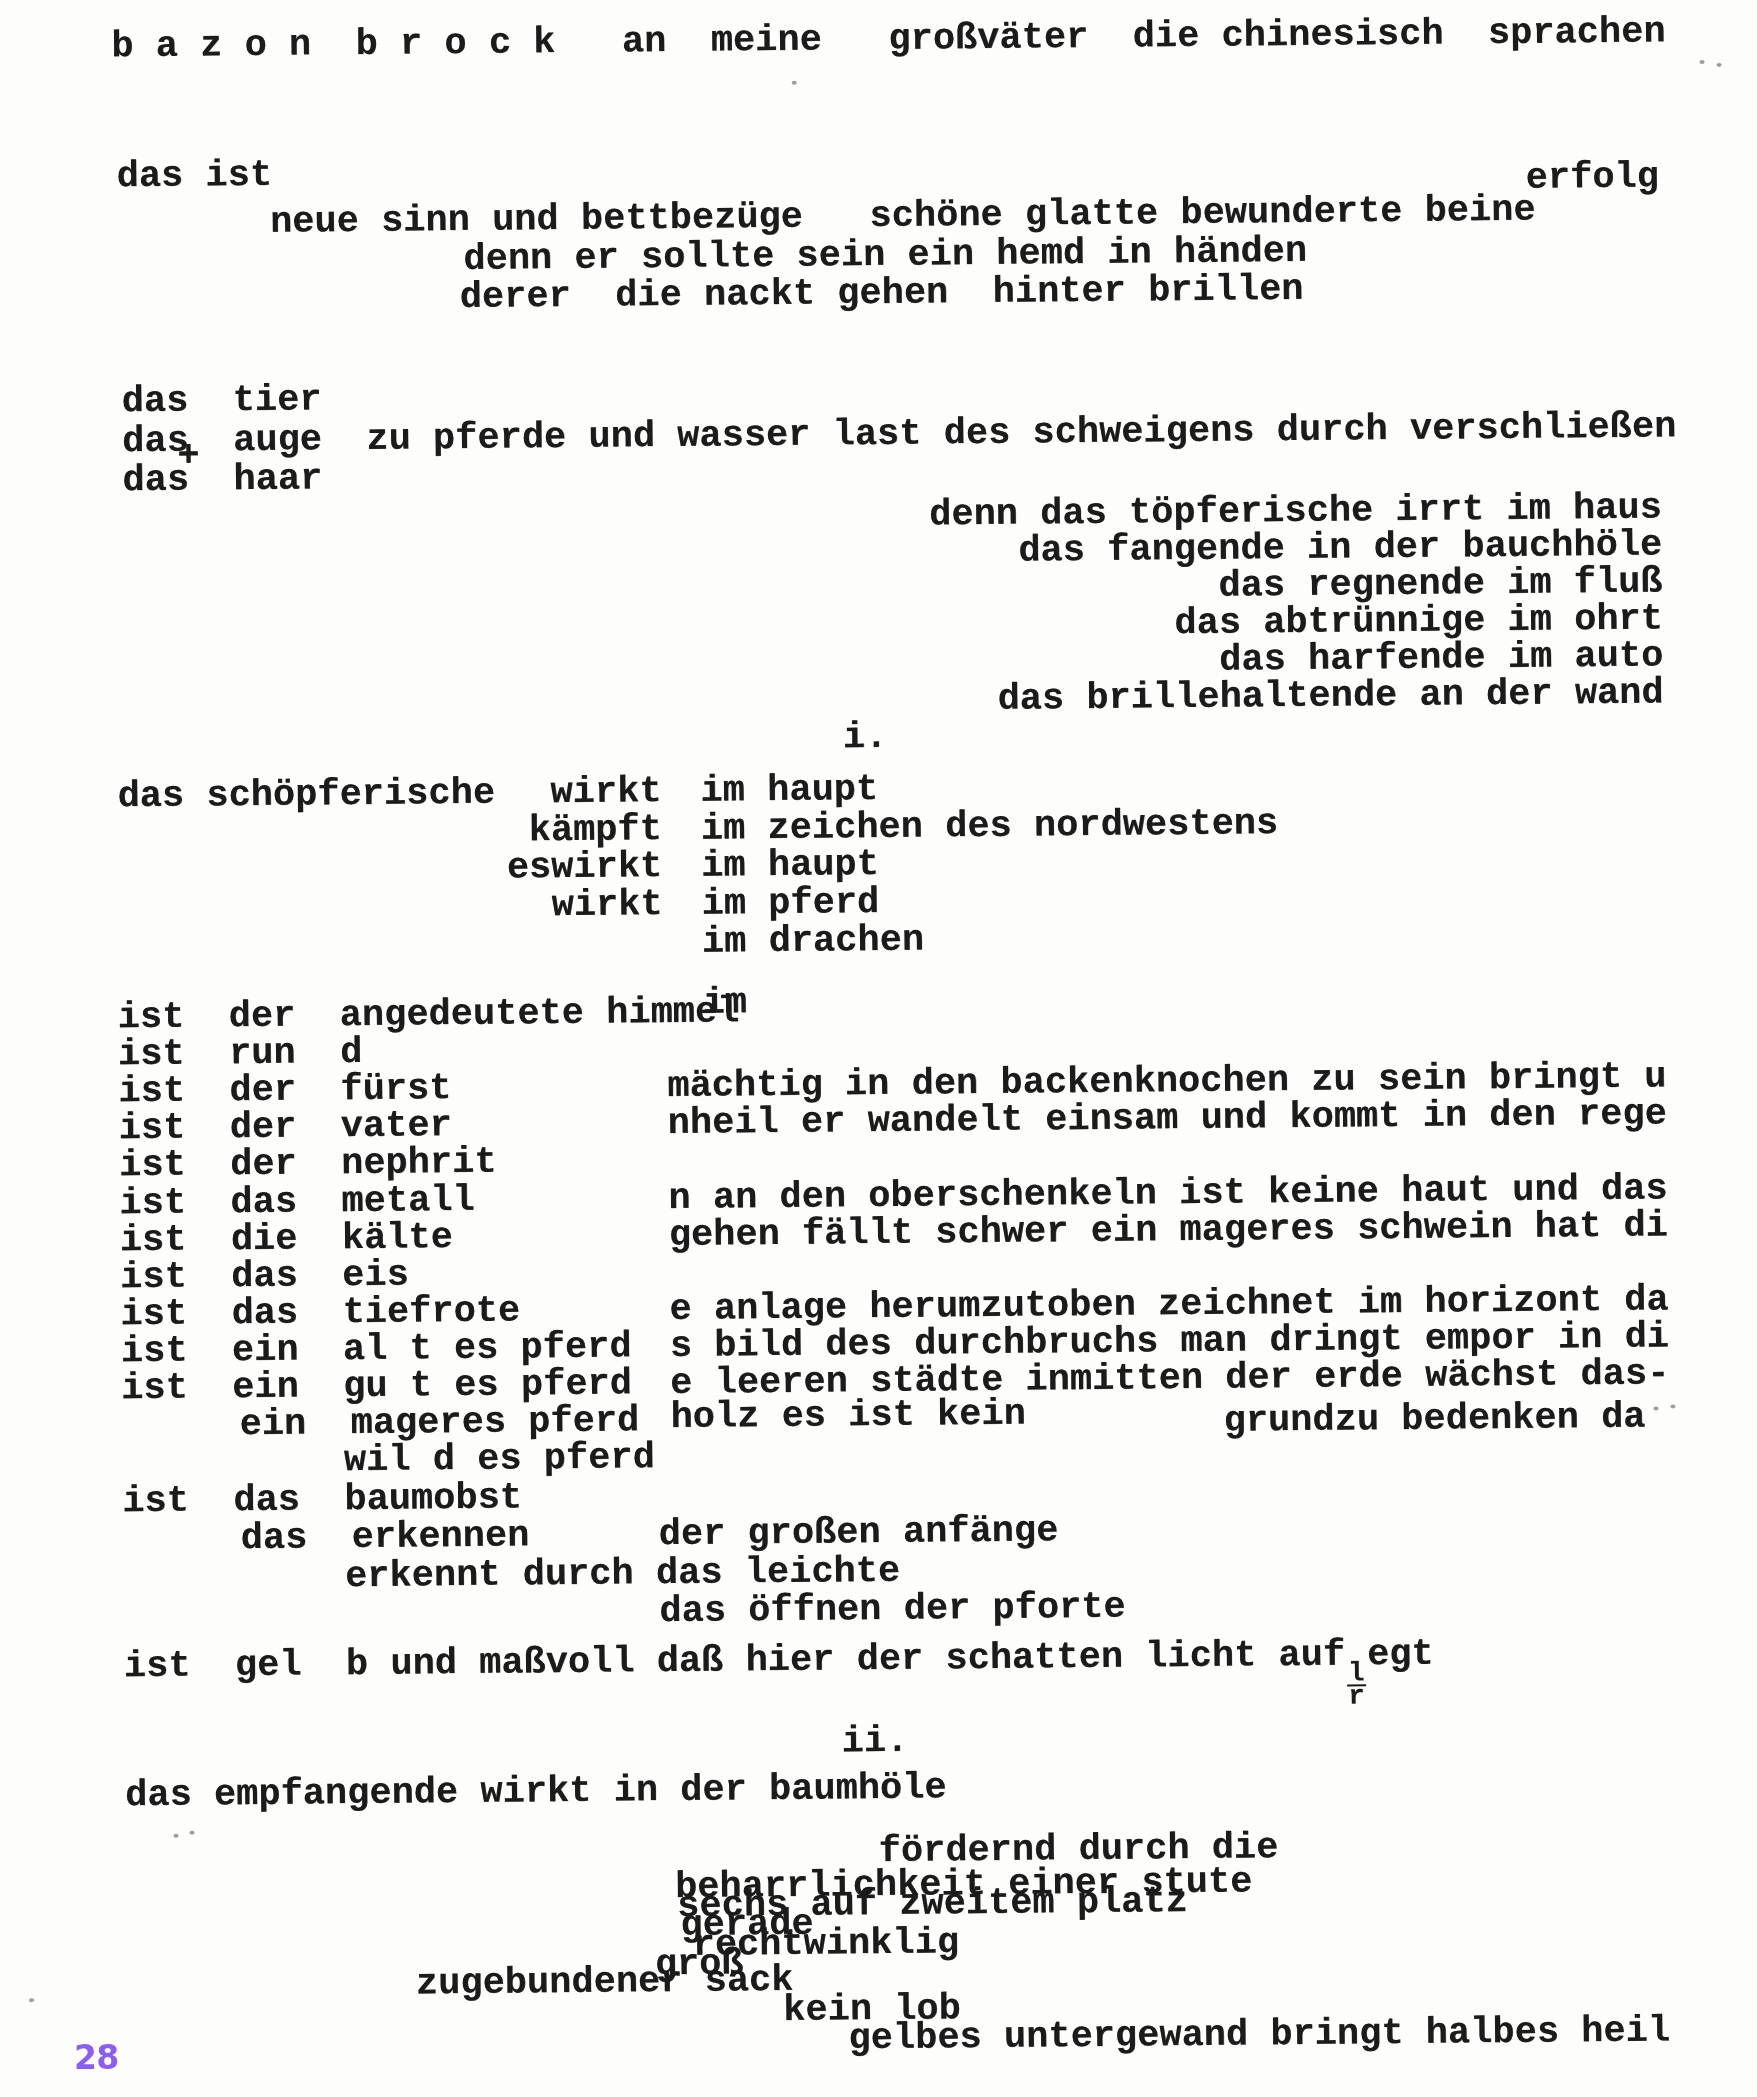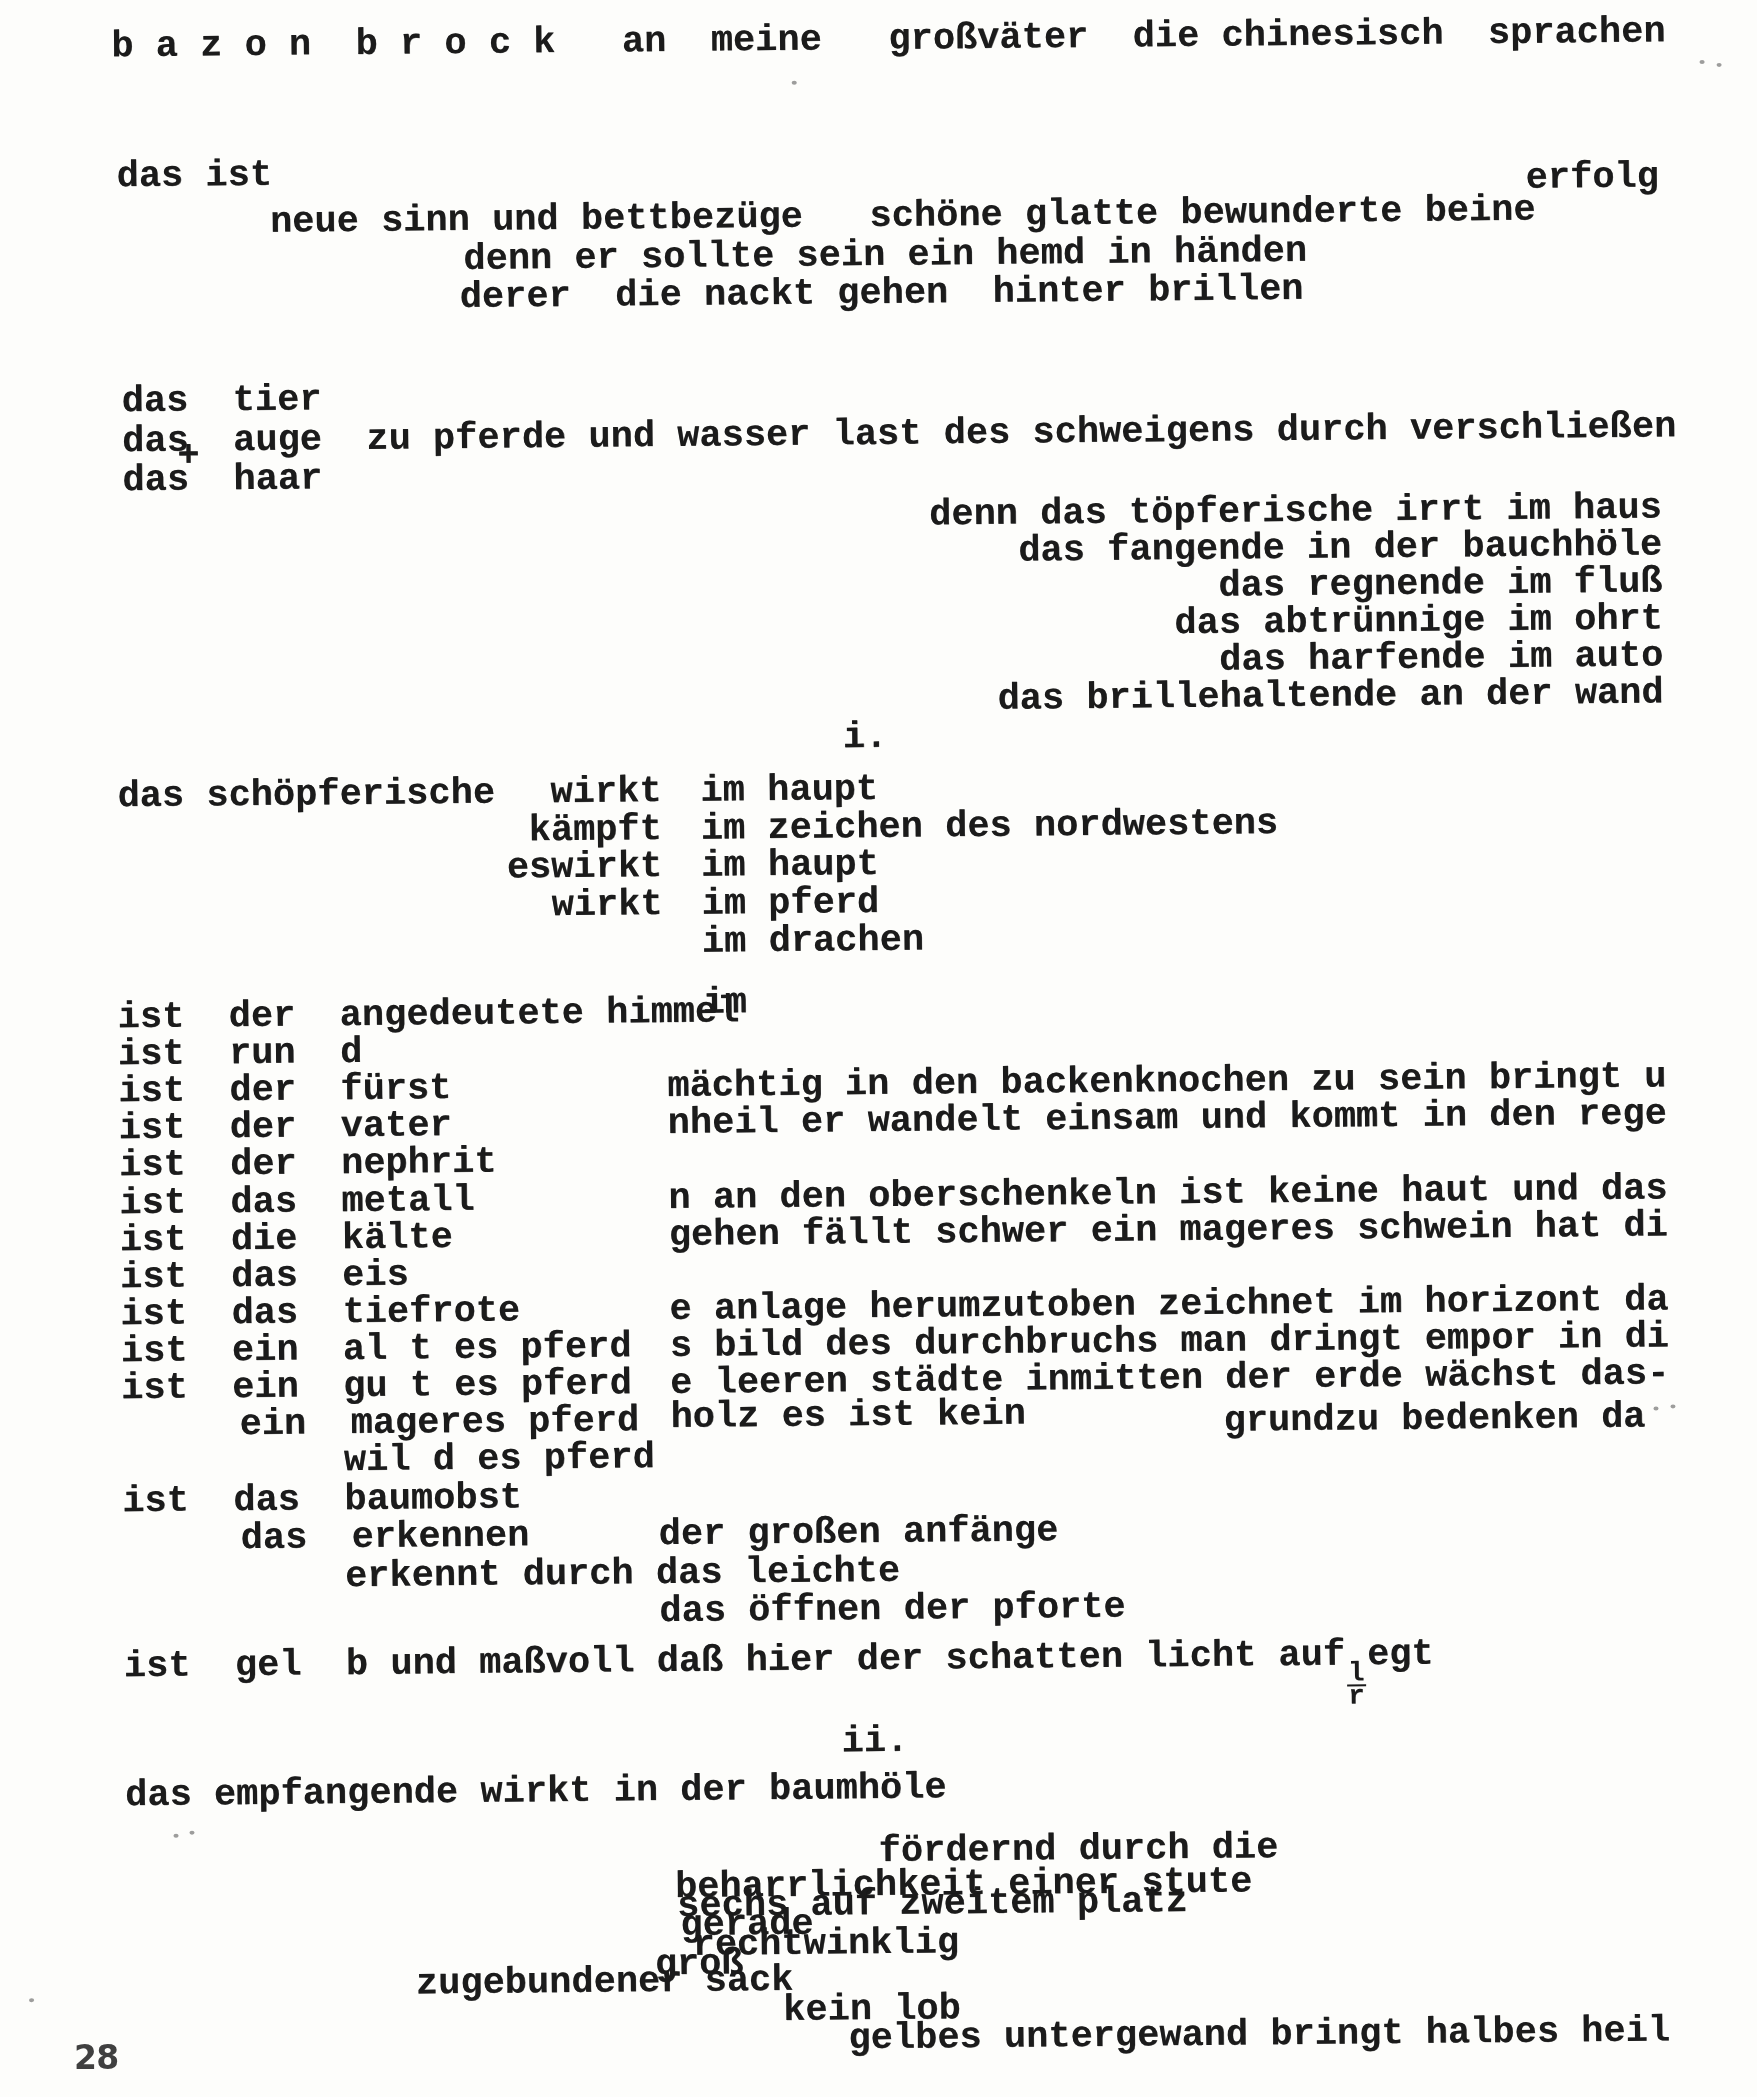--- a/index.html
+++ b/index.html
@@ -24,21 +24,21 @@
     line-height:1;
     color:#1b1b1b;
     text-shadow:0.3px 0.2px 0 rgba(20,20,20,.55);
   }
   .pagenum{
     position:absolute;
     font-family:"DejaVu Sans","Liberation Sans",sans-serif;
     font-weight:700;
     font-size:33px;
     letter-spacing:-0.7px;
-    color:#404040;
+    color:#8b5cf6;
   }
   .stack{
     display:inline-flex;
     flex-direction:column;
     align-items:center;
     line-height:.78;
     font-size:27px;
     width:22px;
     vertical-align:-15.7px;
   }

